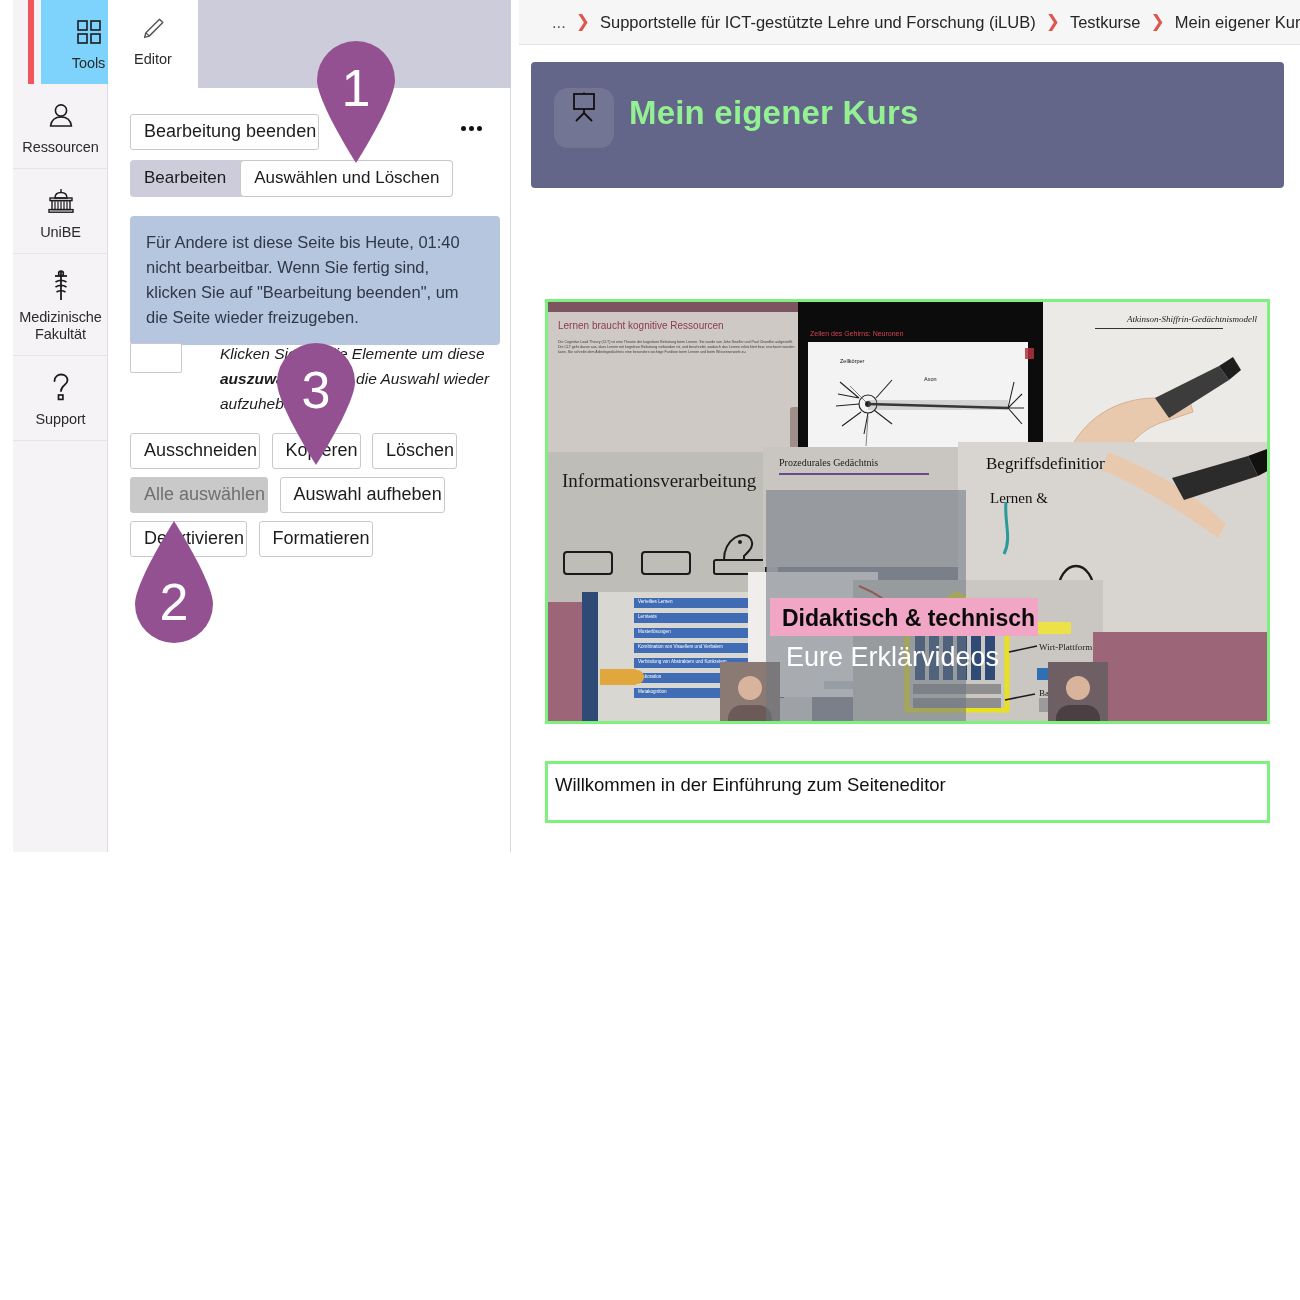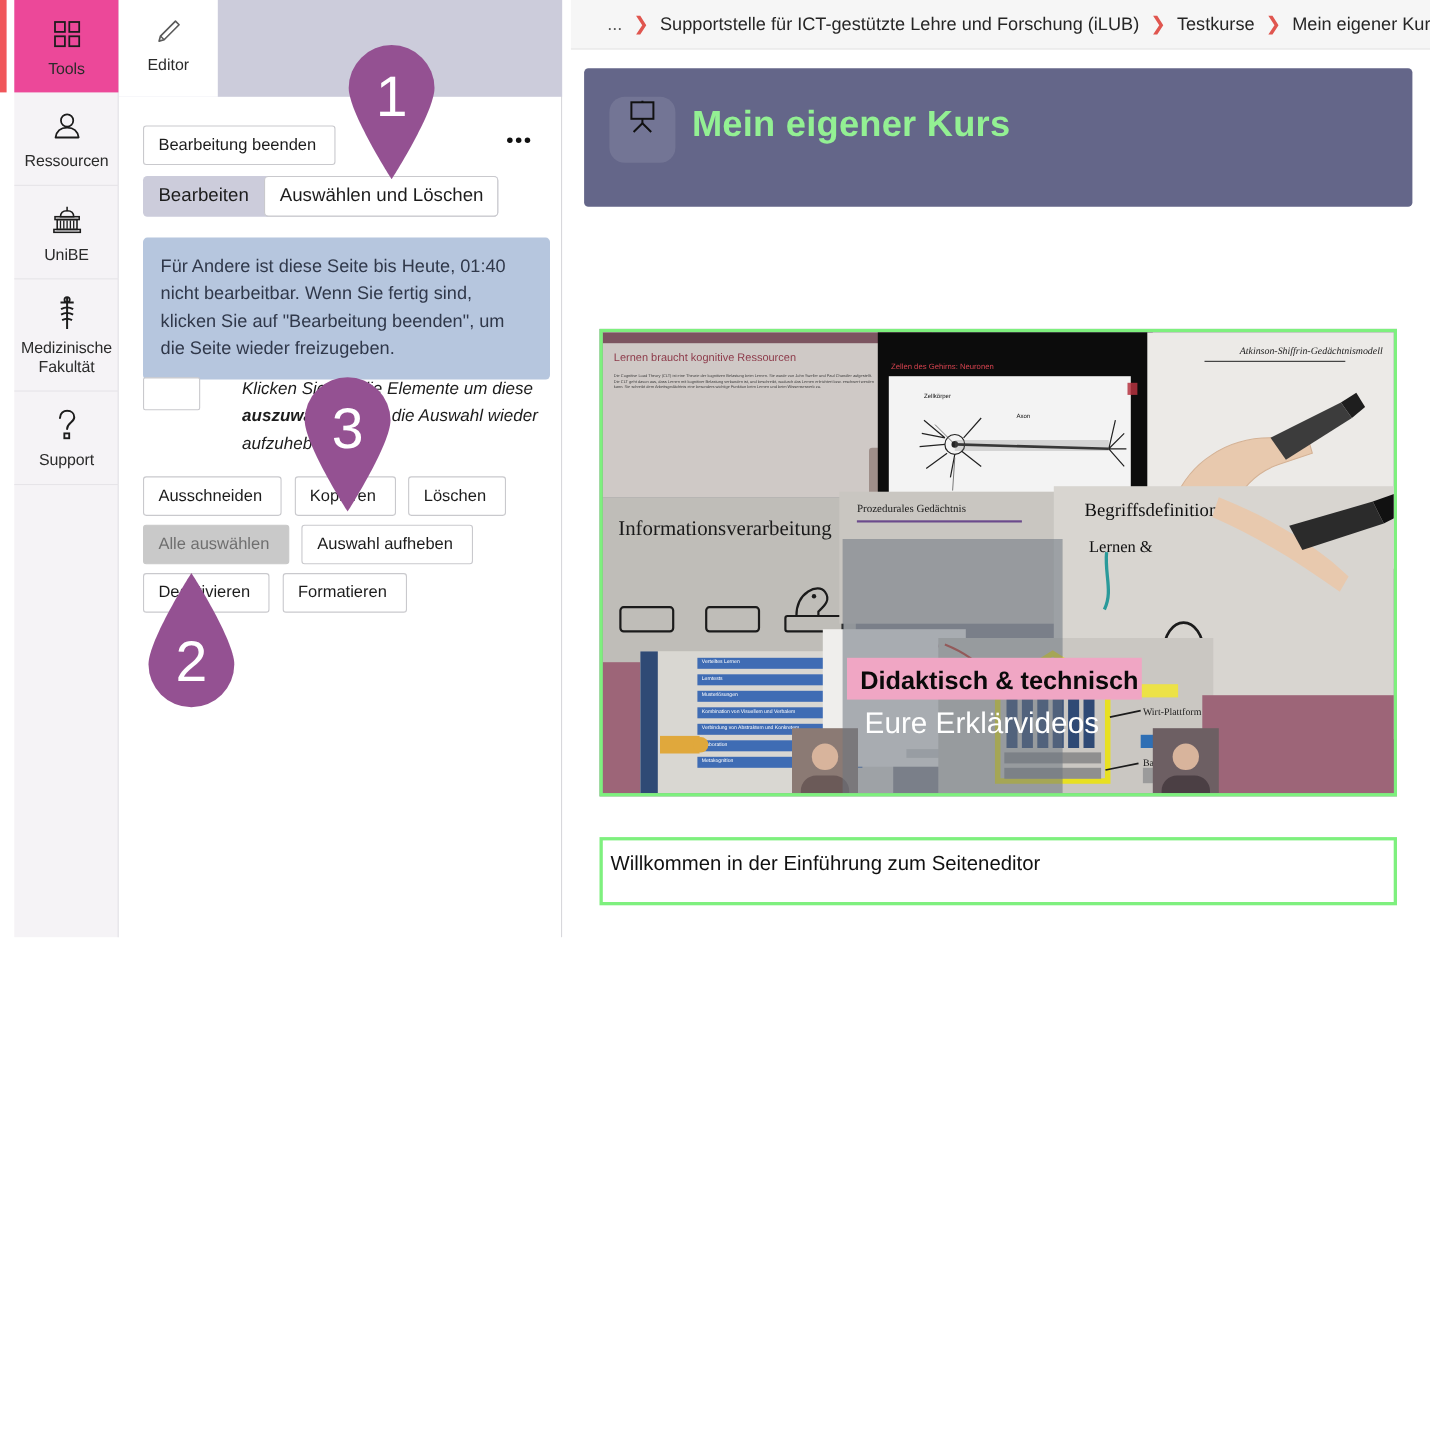--- a/index.html
+++ b/index.html
@@ -39,22 +39,23 @@
   }
   .rail-item .rail-label {
     display: block;
     font-size: 14.5px;
     line-height: 17px;
     color: #2b2b2b;
     margin-top: 7px;
     letter-spacing: -0.1px;
   }
   .rail-item.active {
-    background: #ec4899;
+    background: #7dd3fc;
     border-bottom: none;
+    margin-left: 28px;
   }
   .rail-item.active::before {
     content: "";
     position: absolute;
     left: -13px;
     top: 0;
     bottom: 0;
     width: 6px;
     background: #f0565a;
   }
@@ -105,26 +106,26 @@
     position: absolute;
     left: 0;
     top: 88px;
     width: 403px;
     padding: 0;
   }
 
   .btn {
     display: inline-block;
     font-family: "Liberation Sans", sans-serif;
-    font-size: 15px;
+    font-size: 18px;
     color: #1c1c1c;
     background: #ffffff;
     border: 1px solid #c9c9cd;
     border-radius: 3px;
-    padding: 6px 17px 7px 13px;
+    padding: 6px 2px 7px 13px;
     cursor: pointer;
     line-height: 21px;
     white-space: nowrap;
     box-sizing: border-box;
   }
   .btn.disabled {
     background: #c9c9c9;
     border-color: #c9c9c9;
     color: #6f6f6f;
     cursor: default;

